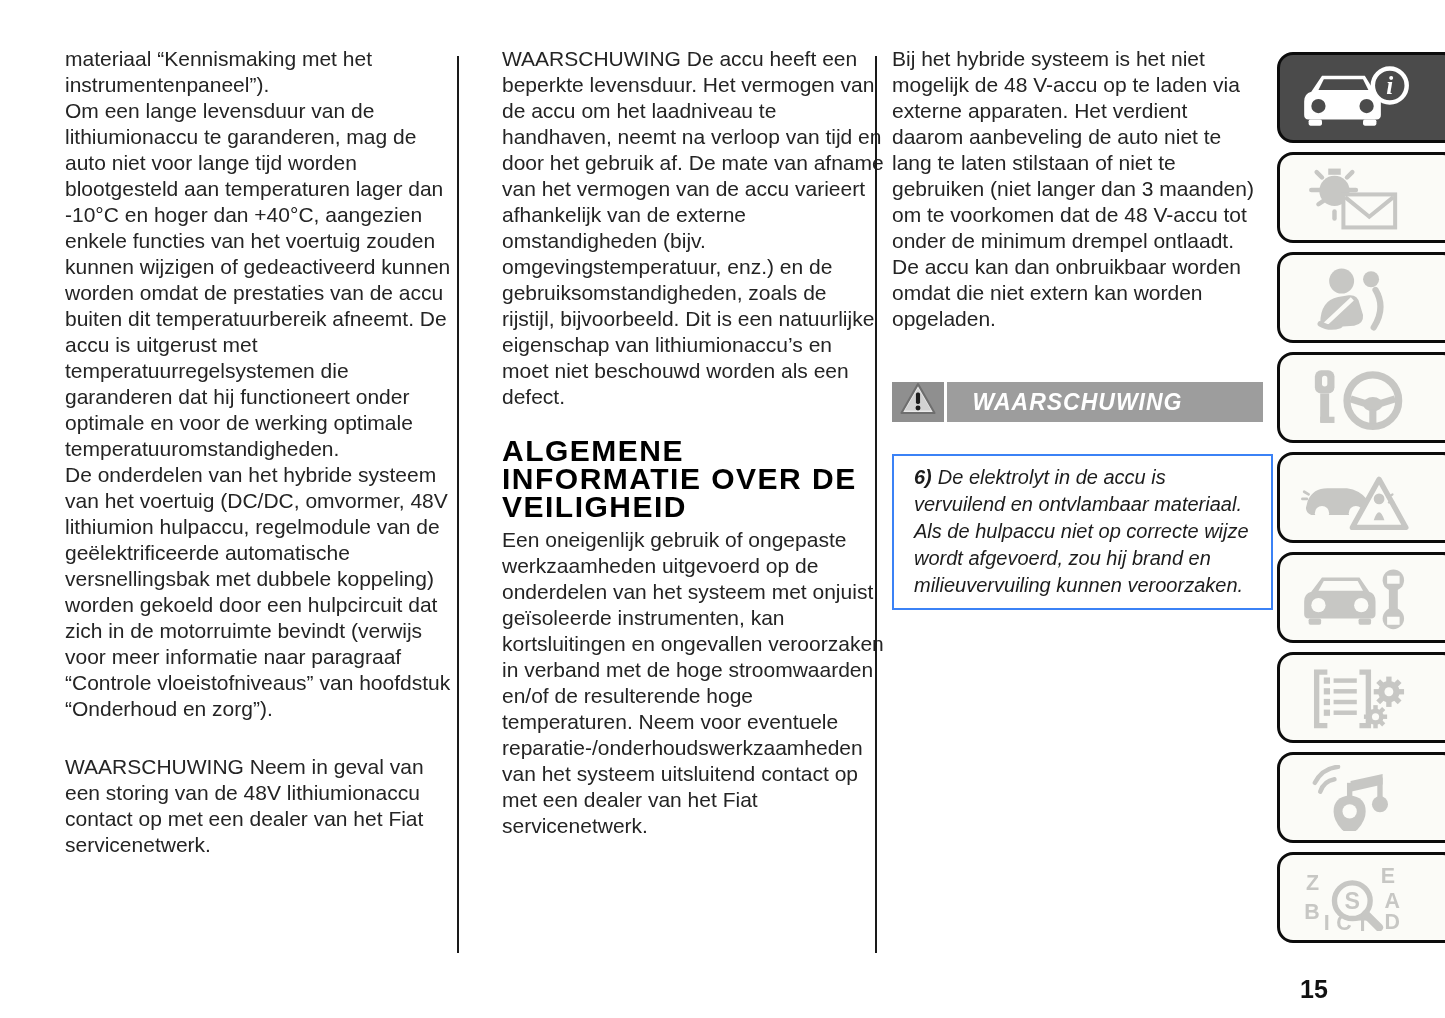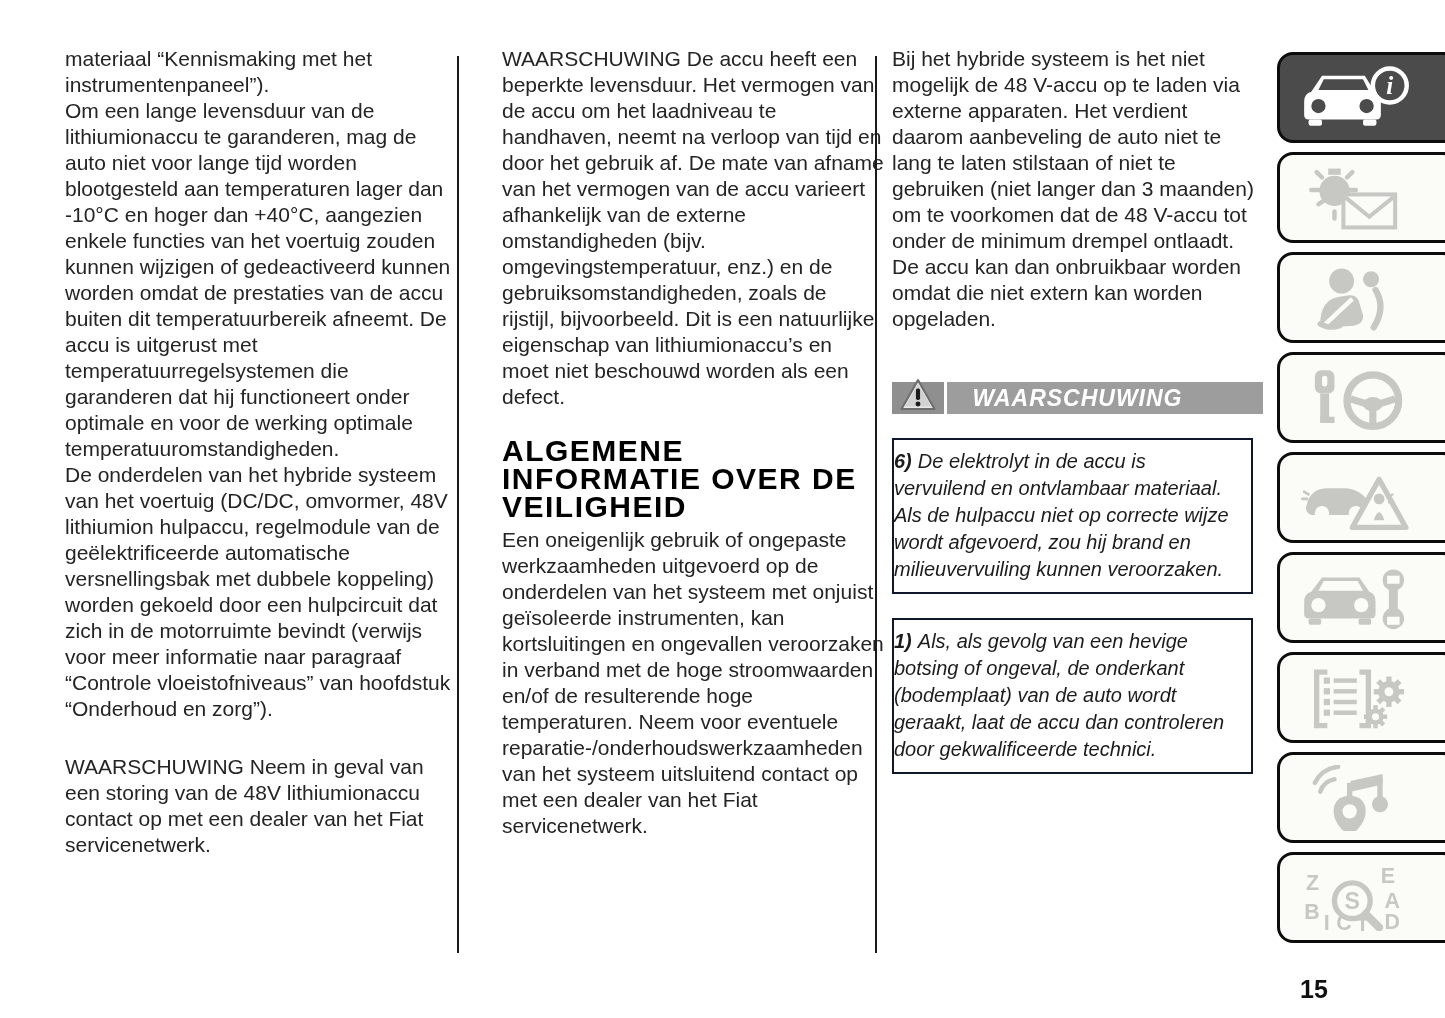--- a/index.html
+++ b/index.html
@@ -16,36 +16,36 @@
   .para-gap{margin-top:32px !important;}
   .vrule{position:absolute;top:56px;height:897px;width:2px;background:#1a1a1a;}
   .vrule-1{left:457px;}
   .vrule-2{left:875px;}
   .mid-heading{
     margin:27px 0 6px 0;font-size:30px;line-height:28px;font-weight:bold;
     letter-spacing:1.5px;color:#000000;
   }
   
   .banner{
-    position:relative;margin-top:50px;width:371px;height:32px;background:#9d9d9d;
+    position:relative;margin-top:50px;width:371px;height:40px;background:#9d9d9d;
     display:flex;align-items:stretch;
   }
   .banner.banner-2{margin-top:22px;}
   .banner-iconbox{
     width:52px;background:#8f8f8f;border-right:3px solid #ffffff;
     display:flex;align-items:center;justify-content:center;flex:0 0 auto;
   }
   .banner-label{
     position:absolute;left:0;top:0;width:100%;height:100%;
     display:flex;align-items:center;justify-content:center;
     color:#ffffff;font-weight:bold;font-style:italic;font-size:23px;letter-spacing:1px;
   }
   
   .note-box{
-    margin-top:24px;width:346px;border:2px solid #0f172a;padding:8px 11px 9px 0;
+    margin-top:32px;width:346px;border:2px solid #3b82f6;padding:8px 11px 9px 20px;
     font-style:italic;font-size:20px;line-height:27px;color:#1c1c1c;
   }
   .note-box .note-num{font-weight:bold;margin-right:6px;}
   
   .sidebar{position:absolute;left:1277px;top:52px;width:190px;}
   .tile{
     width:182px;height:91px;margin-bottom:9px;border:3px solid #0c0c0c;
     border-radius:16px;background:#fbfbf7;box-sizing:border-box;
     display:flex;align-items:center;justify-content:flex-start;padding-left:16px;
   }
@@ -92,21 +92,20 @@
             <circle cx="23" cy="32" r="3" fill="#1c1c1c"></circle>
           </svg>
         </span>
       </div>
       <div class="banner-label">WAARSCHUWING</div>
     </div>
 
     <div class="note-box"><span class="note-num">6)</span><span>De elektrolyt in de accu is vervuilend en ontvlambaar materiaal. Als de hulpaccu niet op correcte wijze wordt afgevoerd, zou hij brand en milieuvervuiling kunnen veroorzaken.</span></div>
 
 
-    <div class="note-box"><span class="note-num">1)</span><span>Als, als gevolg van een hevige botsing of ongeval, de onderkant (bodemplaat) van de auto wordt geraakt, laat de accu dan controleren door gekwalificeerde technici.</span></div>
   </div>
 
   <div class="sidebar">
 
     <div class="tile active">
       <span>
         <svg width="118" height="66" viewBox="0 0 130 74">
           <path d="M16 30 L28 12 H76 L87 30 Q94 32 94 41 V56 Q94 61 89 61 H13 Q8 61 8 56 V41 Q8 32 16 30 Z" fill="#ffffff"></path>
           <polygon points="30,16 74,16 80,28 24,28" fill="#4b4b4b"></polygon>
           <circle cx="24" cy="46" r="8" fill="#4b4b4b"></circle>

